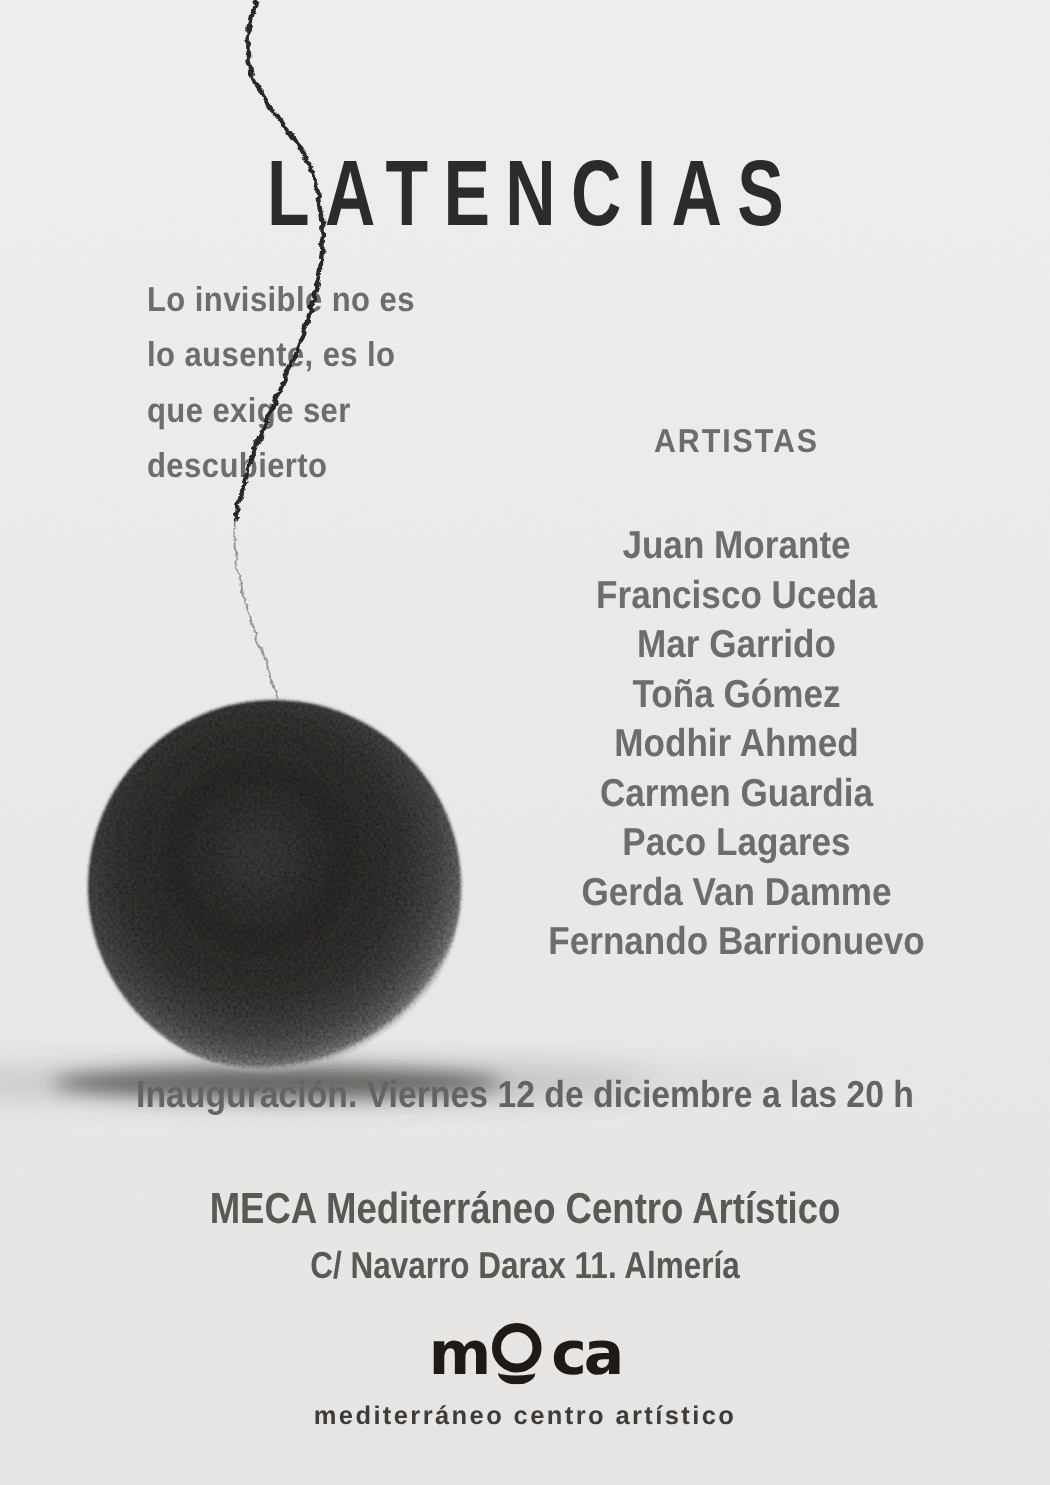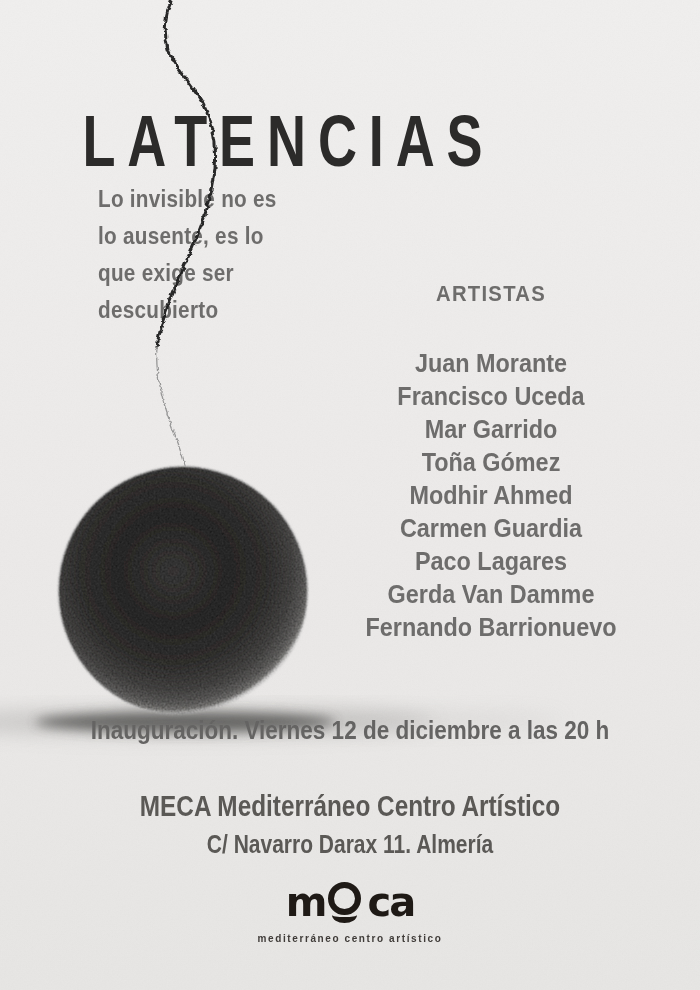--- a/index.html
+++ b/index.html
@@ -3,22 +3,22 @@
 <meta charset="utf-8">
 <style>
   html,body{margin:0;padding:0;background:#ffffff;}
   .poster{
     position:relative;width:700px;height:990px;margin:0 auto;overflow:hidden;
     background:linear-gradient(180deg,var(--bg_top) 0%,var(--bg_mid) 55%,var(--bg_bottom) 100%);
     font-family:"Liberation Sans",sans-serif;
   }
   
   .title{
-    position:absolute;top:57px;left:0;width:100%;
-    font-size:72px;line-height:1;font-weight:700;color:var(--title);white-space:nowrap;
+    position:absolute;top:57px;left:0;width:100%;text-align:center;
+    font-size:62px;line-height:1;font-weight:700;color:var(--title);white-space:nowrap;
   }
   .title .squeeze{
     display:inline-block;transform:scaleX(0.75);transform-origin:center top;
     letter-spacing:0.22em;padding-left:0.22em;
   }
   
   .tagline{
     position:absolute;left:98px;top:181px;
     font-size:23px;font-weight:700;color:var(--gray);line-height:37px;
     letter-spacing:0.3px;transform:scaleX(0.9);transform-origin:left top;white-space:nowrap;
@@ -58,21 +58,21 @@
   .logo-e::before{
     content:"";position:absolute;left:0;top:0;width:21px;height:21px;
     border:6.5px solid var(--logo);border-radius:50%;
   }
   .logo-e::after{
     content:"";position:absolute;left:4px;bottom:-7px;width:25px;height:8px;
     border-bottom:6px solid var(--logo);
     border-radius:0 0 14px 14px / 0 0 9px 9px;
   }
   .logo-sub{
-    margin-top:11px;font-size:10px;font-weight:700;letter-spacing:1.6px;
+    margin-top:11px;font-size:17px;font-weight:700;letter-spacing:1.6px;
     color:var(--logo_sub);
   }
   
   .thread-svg{position:absolute;left:120px;top:0;z-index:6;pointer-events:none;}
   .shadow-svg{position:absolute;left:0;top:695px;z-index:1;pointer-events:none;}
   .ball-svg{position:absolute;left:30px;top:437px;z-index:2;pointer-events:none;}
   .text-layer{position:absolute;inset:0;z-index:3;}
   .grain-svg{position:absolute;inset:0;z-index:8;opacity:0.045;mix-blend-mode:multiply;pointer-events:none;}
 </style>
 </head>

